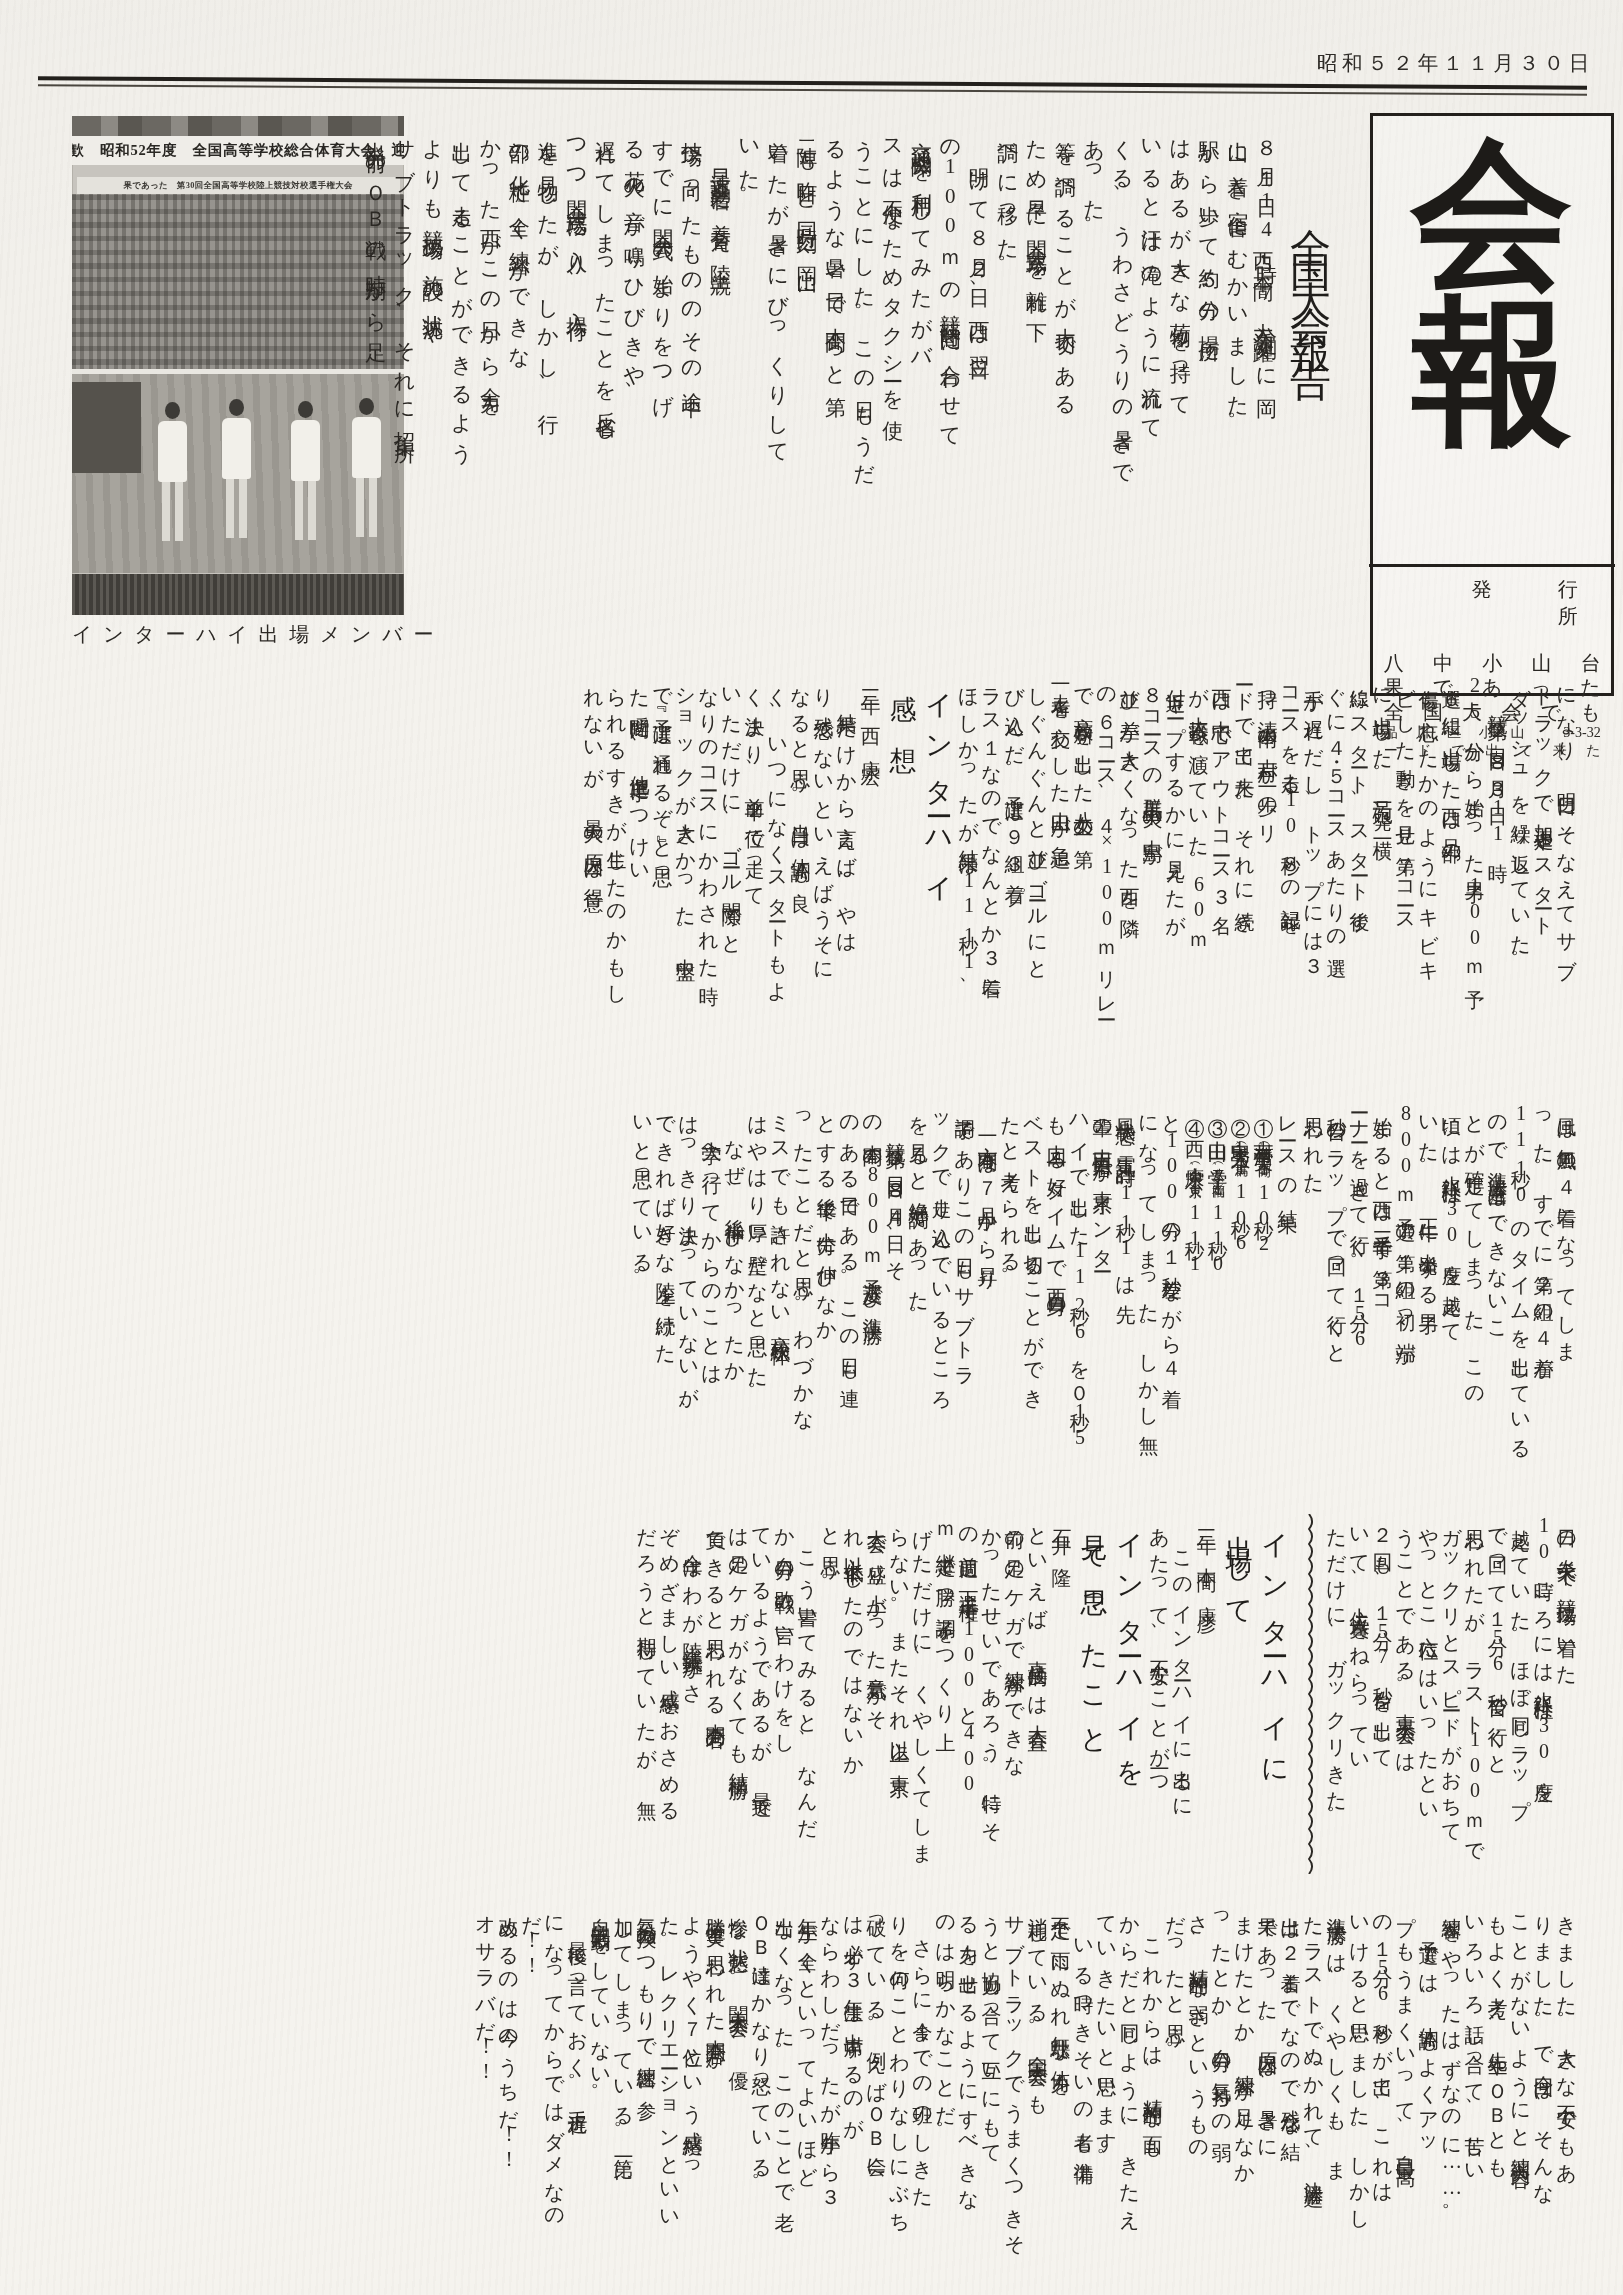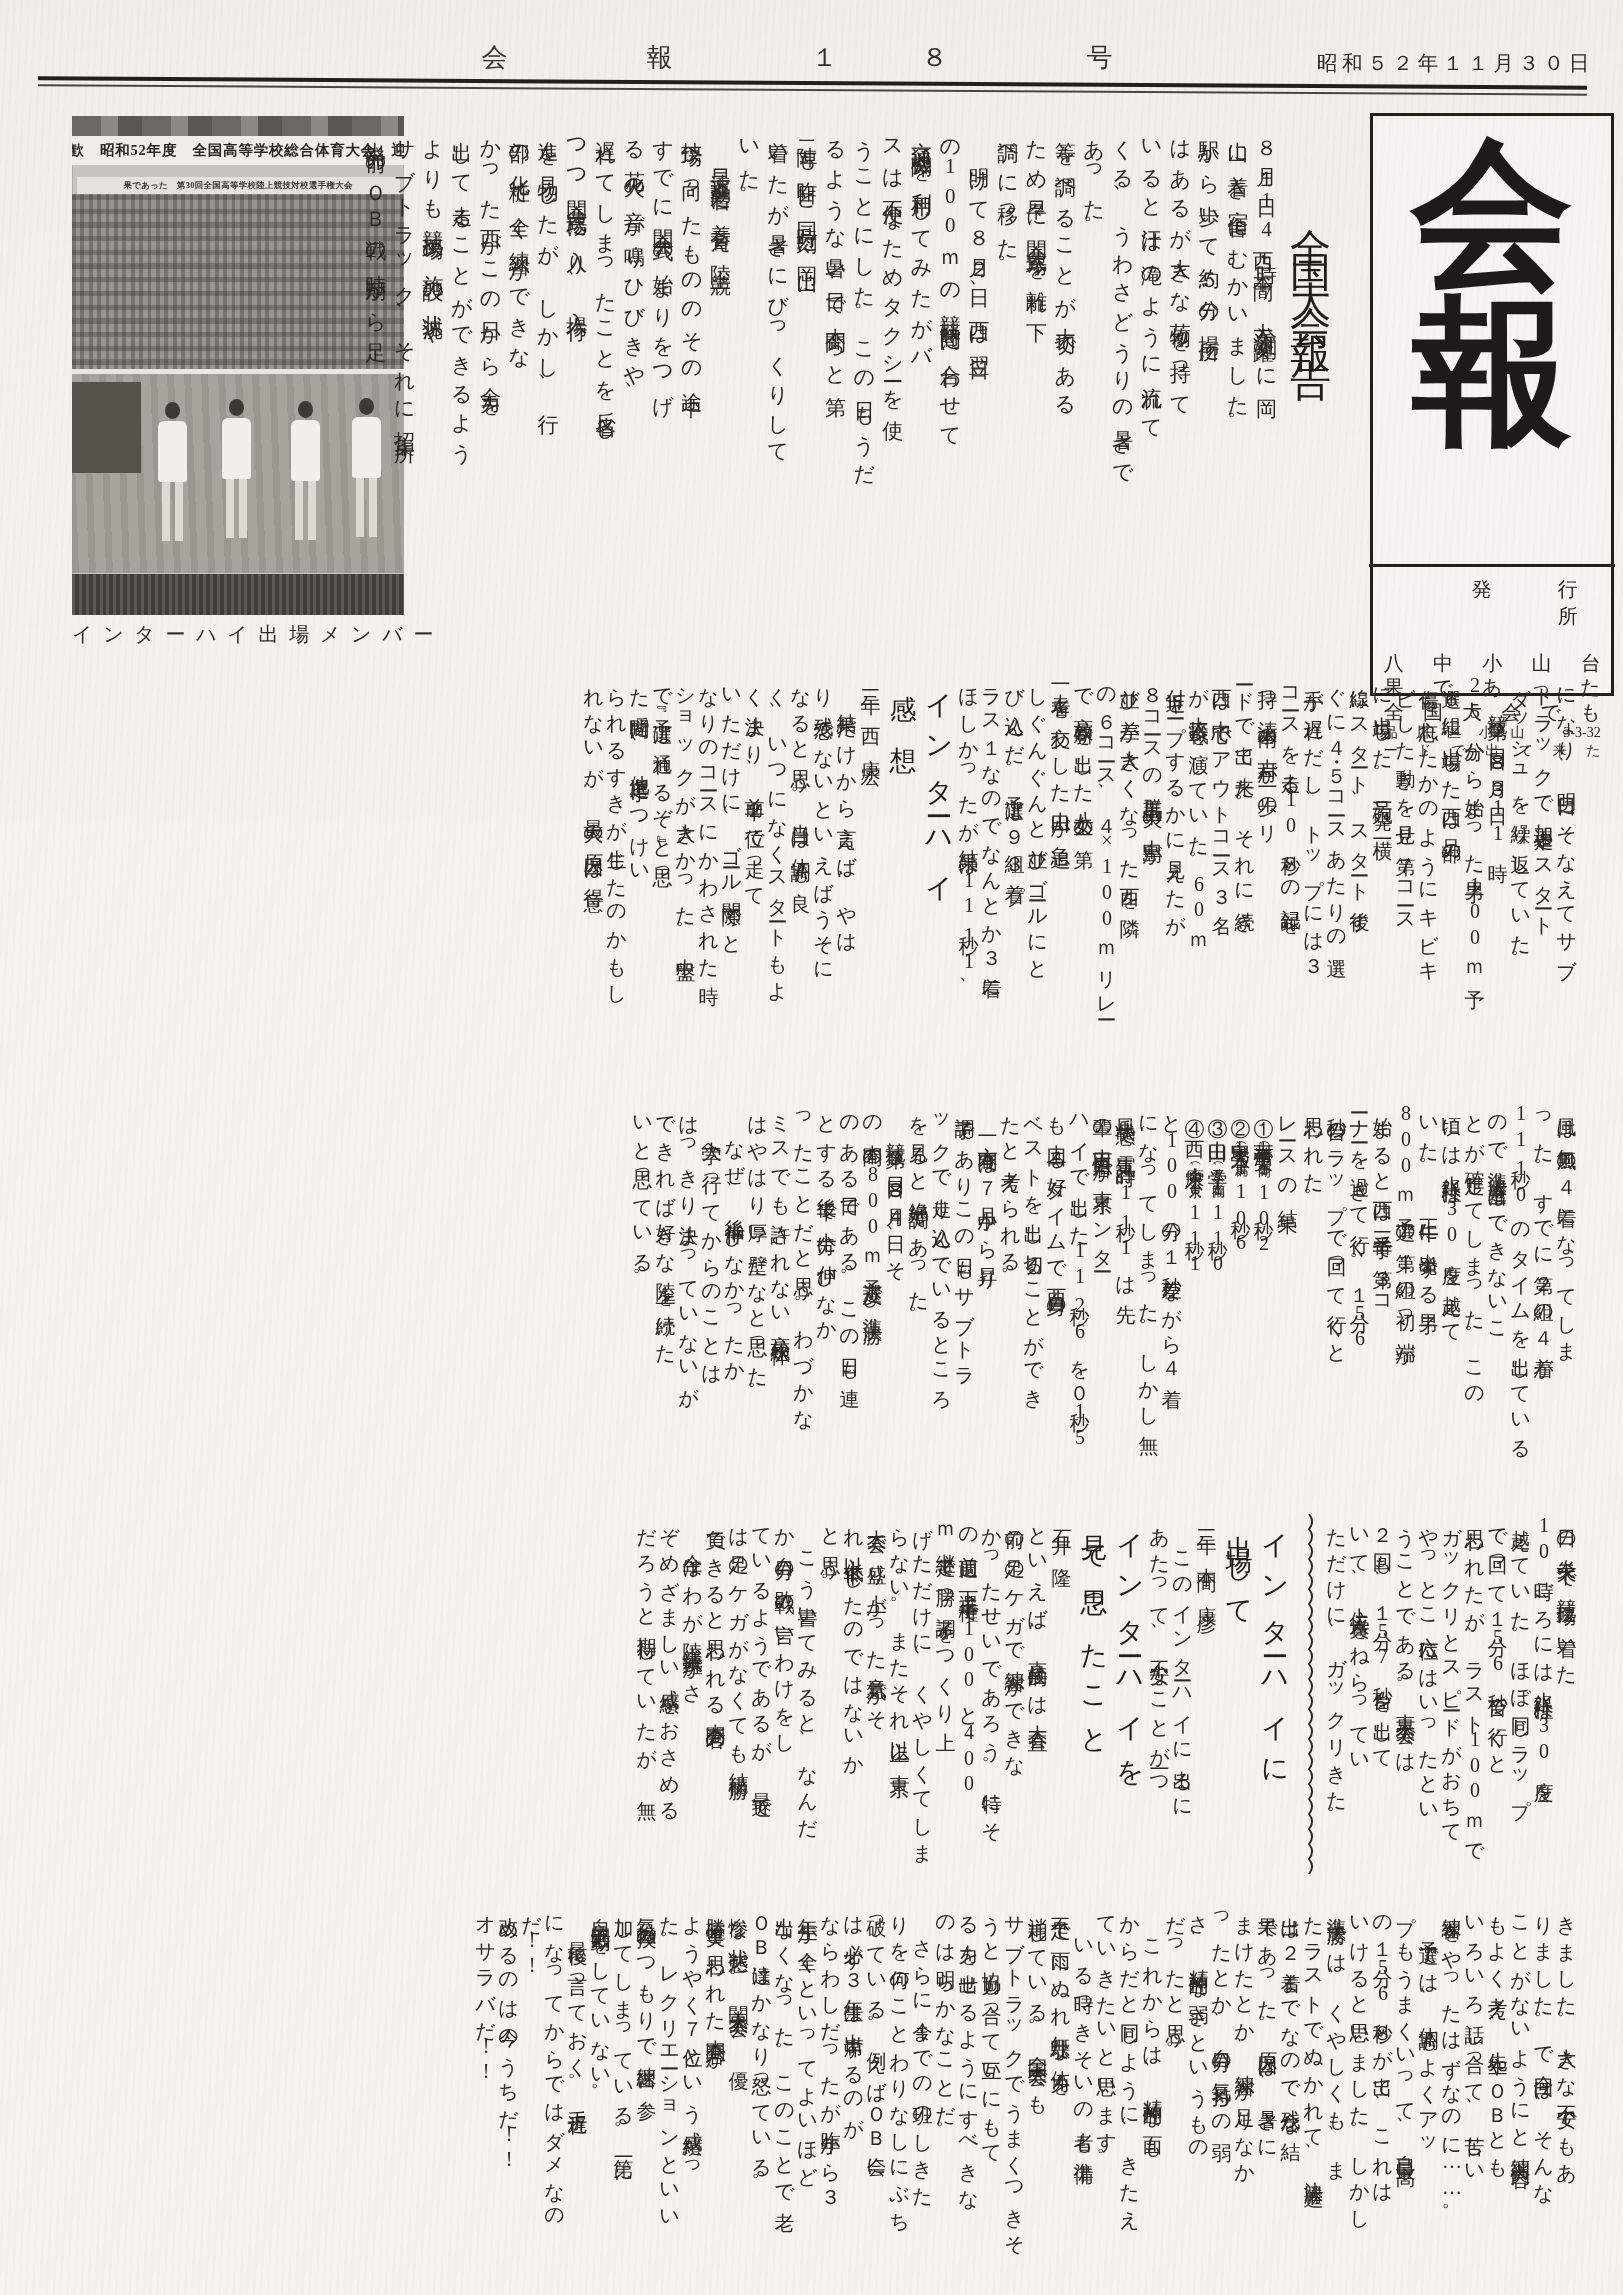--- a/index.html
+++ b/index.html
@@ -89,21 +89,20 @@
   #band4{left:46px;top:1514px;width:1532px;height:375px;}
   #band5{left:46px;top:1902px;width:1532px;height:375px;}
   .wavy-slot{display:inline-block;width:20px;height:96%;margin:0 6px;}
   .wavy-slot svg{height:100%;width:20px;display:block;}
 </style>
 </head>
 <body>
 
 <div id="page">
 
-  <div class="hdr-title">会　　報　　１　８　　号</div>
   <div class="hdr-date">昭和５２年１１月３０日</div>
   <div class="rule-thick"></div>
   <div class="rule-thin"></div>
 
   <div class="photo">
     <div class="ph-roof"></div>
     <div class="ph-banner1">歓　昭和52年度　全国高等学校総合体育大会　迎</div>
     <div class="ph-banner2">果であった　第30回全国高等学校陸上競技対校選手権大会</div>
     <div class="ph-stand"></div>
     <div class="ph-rail"></div>

